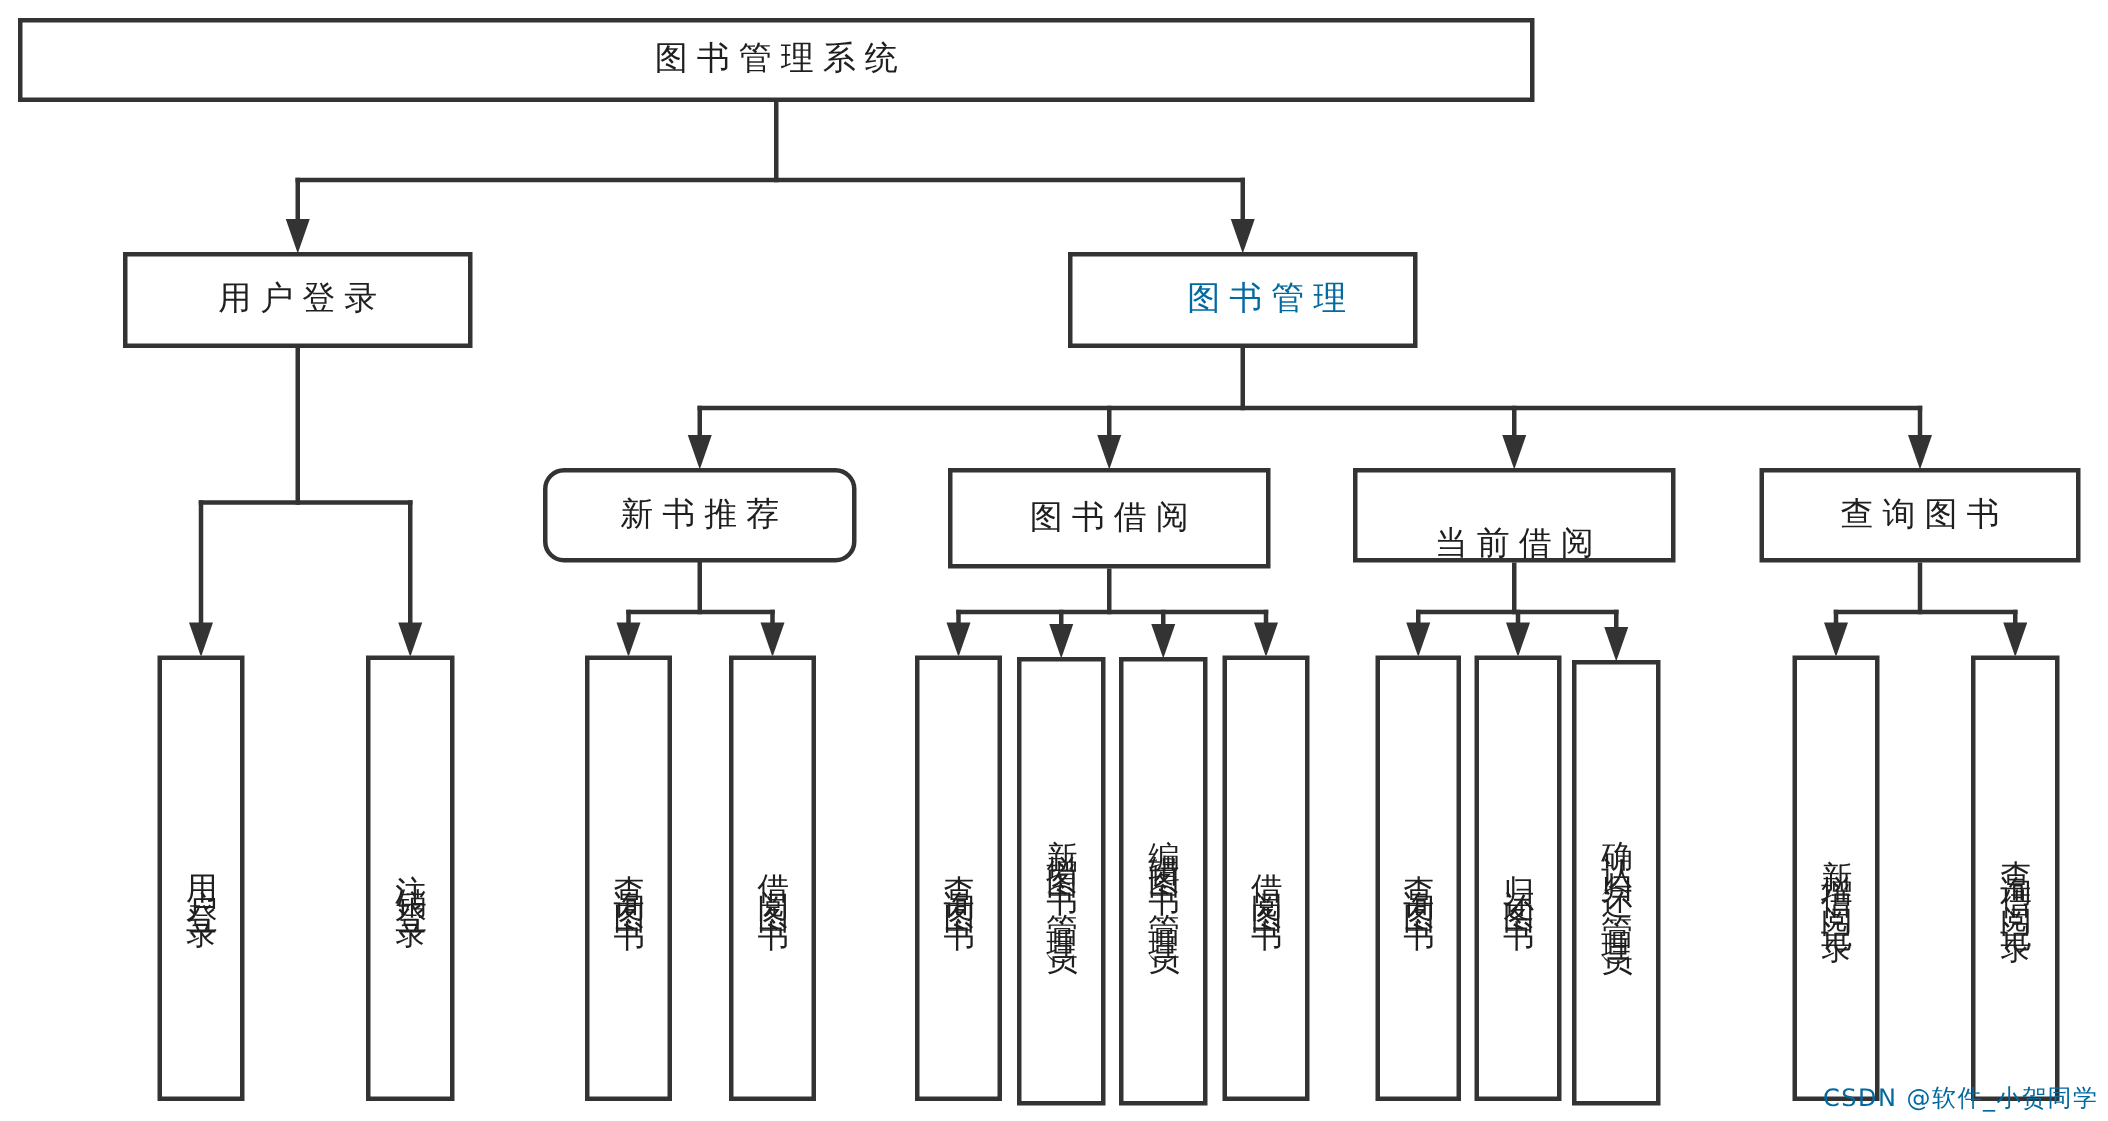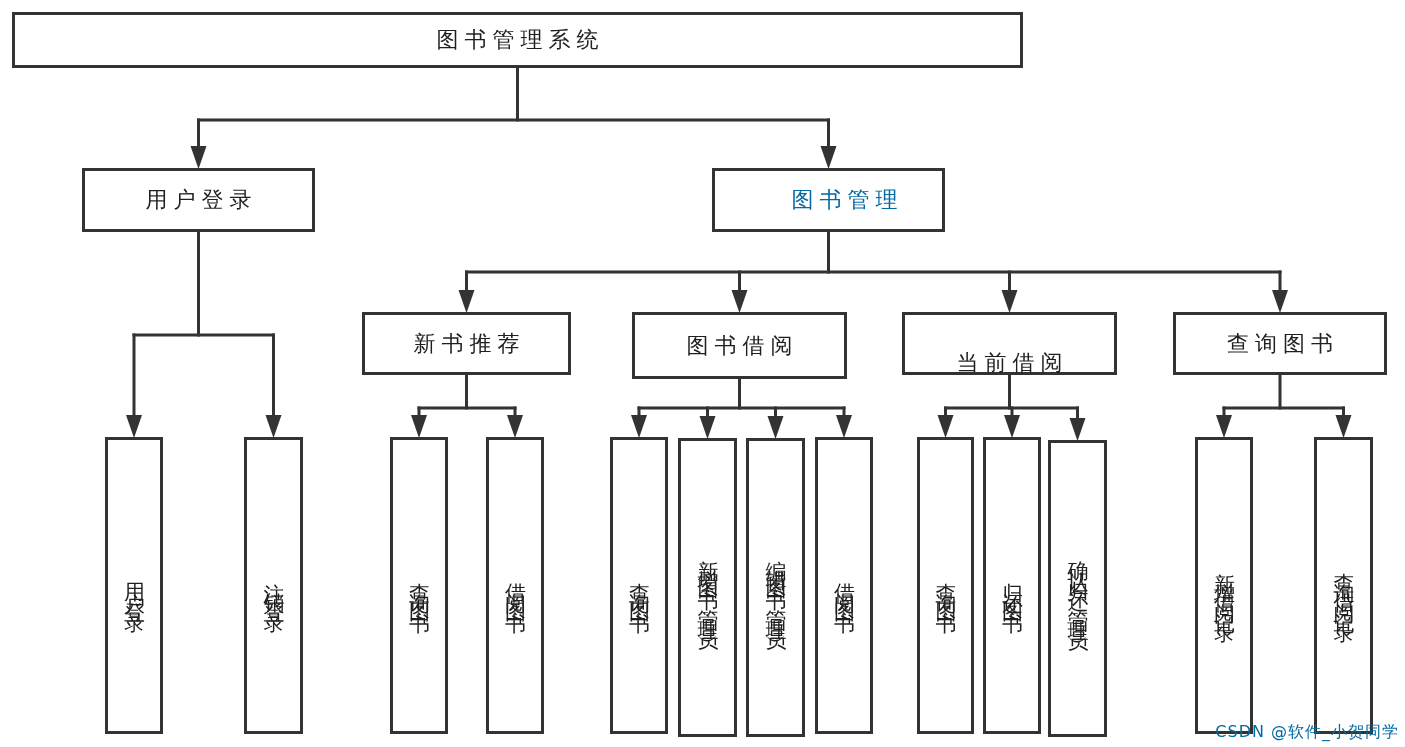--- a/index.html
+++ b/index.html
@@ -119,21 +119,21 @@
   <div id="nodes">
       <div class="node horizontal" style="left: 12px; top: 12px; width: 1011px; height: 56px; border-color: rgb(51, 51, 51); background: rgb(255, 255, 255);">
         <span class="label" style="color: rgb(31, 31, 31);">图书管理系统</span>
       </div>
       <div class="node horizontal" style="left: 82px; top: 168px; width: 233px; height: 64px; border-color: rgb(51, 51, 51); background: rgb(255, 255, 255);">
         <span class="label" style="color: rgb(31, 31, 31);">用户登录</span>
       </div>
       <div class="node horizontal" style="left: 712px; top: 168px; width: 233px; height: 64px; border-color: rgb(51, 51, 51); background: rgb(255, 255, 255);">
         <span class="label" style="color: #0369a1; margin-left: 32px;">图书管理</span>
       </div>
-      <div class="node horizontal" style="left: 362px; top: 312px; width: 209px; height: 63px; border-color: rgb(51, 51, 51); background: rgb(255, 255, 255);">
+      <div class="node horizontal" style="left: 362px; top: 312px; width: 209px; height: 63px; border-color: rgb(51, 51, 51); background: rgb(255, 255, 255); border-radius: 14px;">
         <span class="label" style="color: rgb(31, 31, 31);">新书推荐</span>
       </div>
       <div class="node horizontal" style="left: 632px; top: 312px; width: 215px; height: 67px; border-color: rgb(51, 51, 51); background: rgb(255, 255, 255);">
         <span class="label" style="color: rgb(31, 31, 31);">图书借阅</span>
       </div>
       <div class="node horizontal" style="left: 902px; top: 312px; width: 215px; height: 63px; border-color: rgb(51, 51, 51); background: rgb(255, 255, 255);">
         <span class="label" style="color: rgb(31, 31, 31); margin-top: 38px;">当前借阅</span>
       </div>
       <div class="node horizontal" style="left: 1173px; top: 312px; width: 214px; height: 63px; border-color: rgb(51, 51, 51); background: rgb(255, 255, 255);">
         <span class="label" style="color: rgb(31, 31, 31);">查询图书</span>

